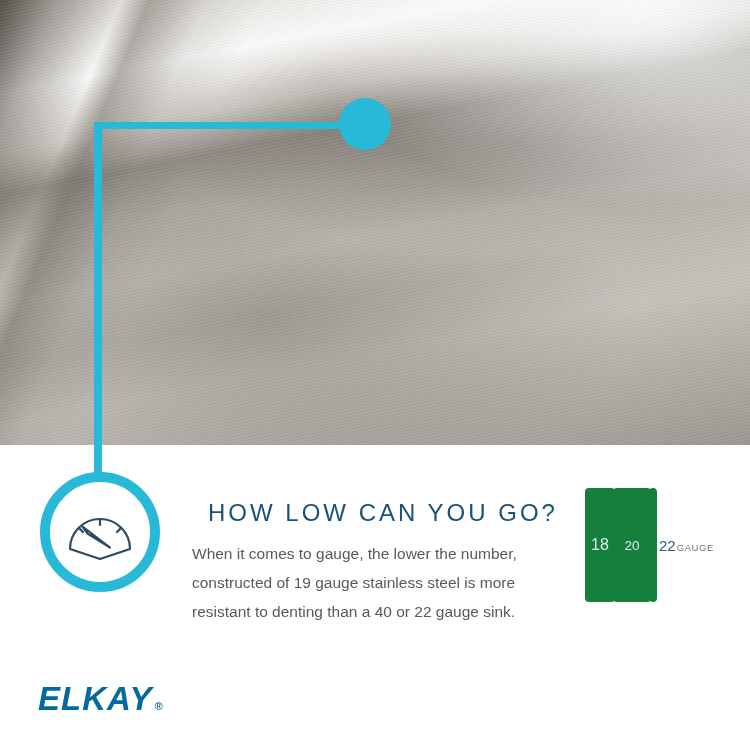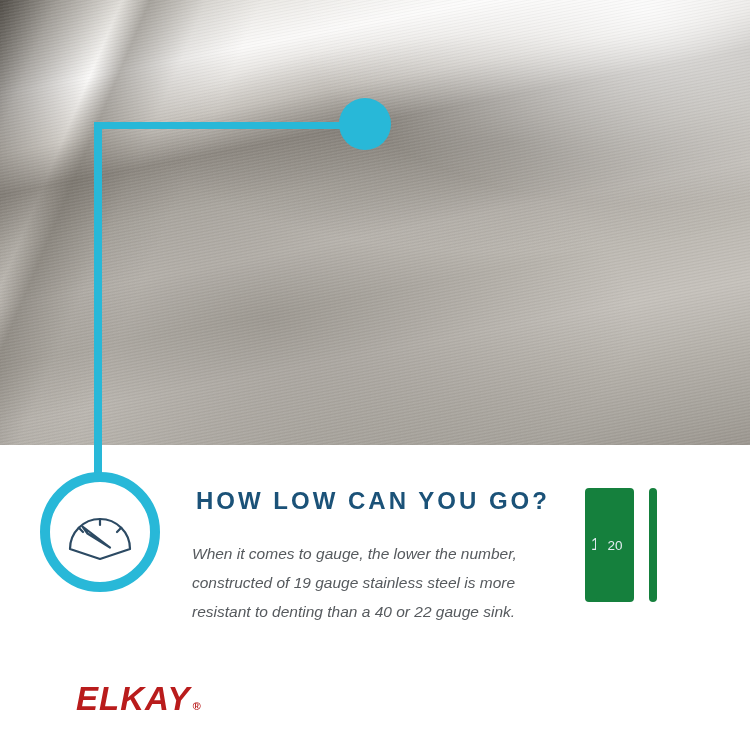--- a/index.html
+++ b/index.html
@@ -35,48 +35,48 @@
   .connector-v{position:absolute;left:94px;top:122px;width:8px;height:356px;background:#28b8d8;}
   .dot{position:absolute;left:339px;top:98px;width:52px;height:52px;border-radius:50%;background:#28b8d8;}
   
   .icon-circle{
     position:absolute;left:40px;top:472px;width:100px;height:100px;
     border:10px solid #28b8d8;border-radius:50%;background:#ffffff;
   }
   .icon-circle svg{position:absolute;left:13px;top:21px;}
   
   .headline{
-    position:absolute;left:192px;top:483px;margin:4px;
-    font-size:24px;font-weight:bold;letter-spacing:3px;color:#1b5278;white-space:nowrap;
+    position:absolute;left:192px;top:483px;margin:16px;
+    font-size:24px;font-weight:normal;letter-spacing:3px;color:#1b5278;white-space:nowrap;
   }
   .bodytext{position:absolute;left:192px;top:539px;color:#565a5e;font-size:15.5px;}
-  .bodytext .line{height:29px;line-height:29px;white-space:nowrap;font-style:italic;}
+  .bodytext .line{height:29px;line-height:29px;white-space:nowrap;}
   
   .bar{position:absolute;top:488px;height:114px;background:#15803d;border-radius:4px;}
   .bar-18{left:585px;width:30px;}
-  .bar-20{left:596px;width:38px;}
+  .bar-20{left:613px;width:38px;}
   .bar-22{left:649px;width:8px;}
   .bar .bar-num{
     position:absolute;left:0;top:50%;transform:translateY(-50%);
     width:100%;text-align:center;color:#e2ebf1;
   }
   .bar-18 .bar-num{font-size:16px;}
   .bar-20 .bar-num{font-size:13.5px;}
   .bar22-label{
     position:absolute;left:659px;top:488px;height:114px;
     display:flex;align-items:center;
   }
   .bar22-label .inner{display:flex;align-items:baseline;}
   .bar22-label .num{font-size:15px;color:#2b5d7d;}
   .bar22-label .unit{font-size:9.5px;color:#6e7276;letter-spacing:0.6px;margin-left:1px;}
   
   .logo{
     position:absolute;left:38px;top:680px;
     font-style:italic;font-weight:bold;font-size:33px;letter-spacing:1px;
-    color:#b91c1c;white-space:nowrap;margin-left:38px;
+    color:#0369a1;white-space:nowrap;
   }
   .logo .reg{font-size:11px;font-weight:bold;margin-left:2px;}
 </style>
 </head>
 <body>
 
 <div class="stage">
 
   <div class="photo"></div>
 
@@ -103,18 +103,24 @@
   </div>
 
   <div class="bar bar-18">
     <span class="bar-num">18</span>
   </div>
   <div class="bar bar-20">
     <span class="bar-num">20</span>
   </div>
   <div class="bar bar-22"></div>
 
+  <div class="bar22-label">
+    <span class="inner">
+      <span class="num">22</span>
+      <span class="unit">GAUGE</span>
+    </span>
+  </div>
 
   <div class="logo">
     <span>ELKAY</span><span class="reg">®</span>
   </div>
 
 </div>
 
 </body></html>

